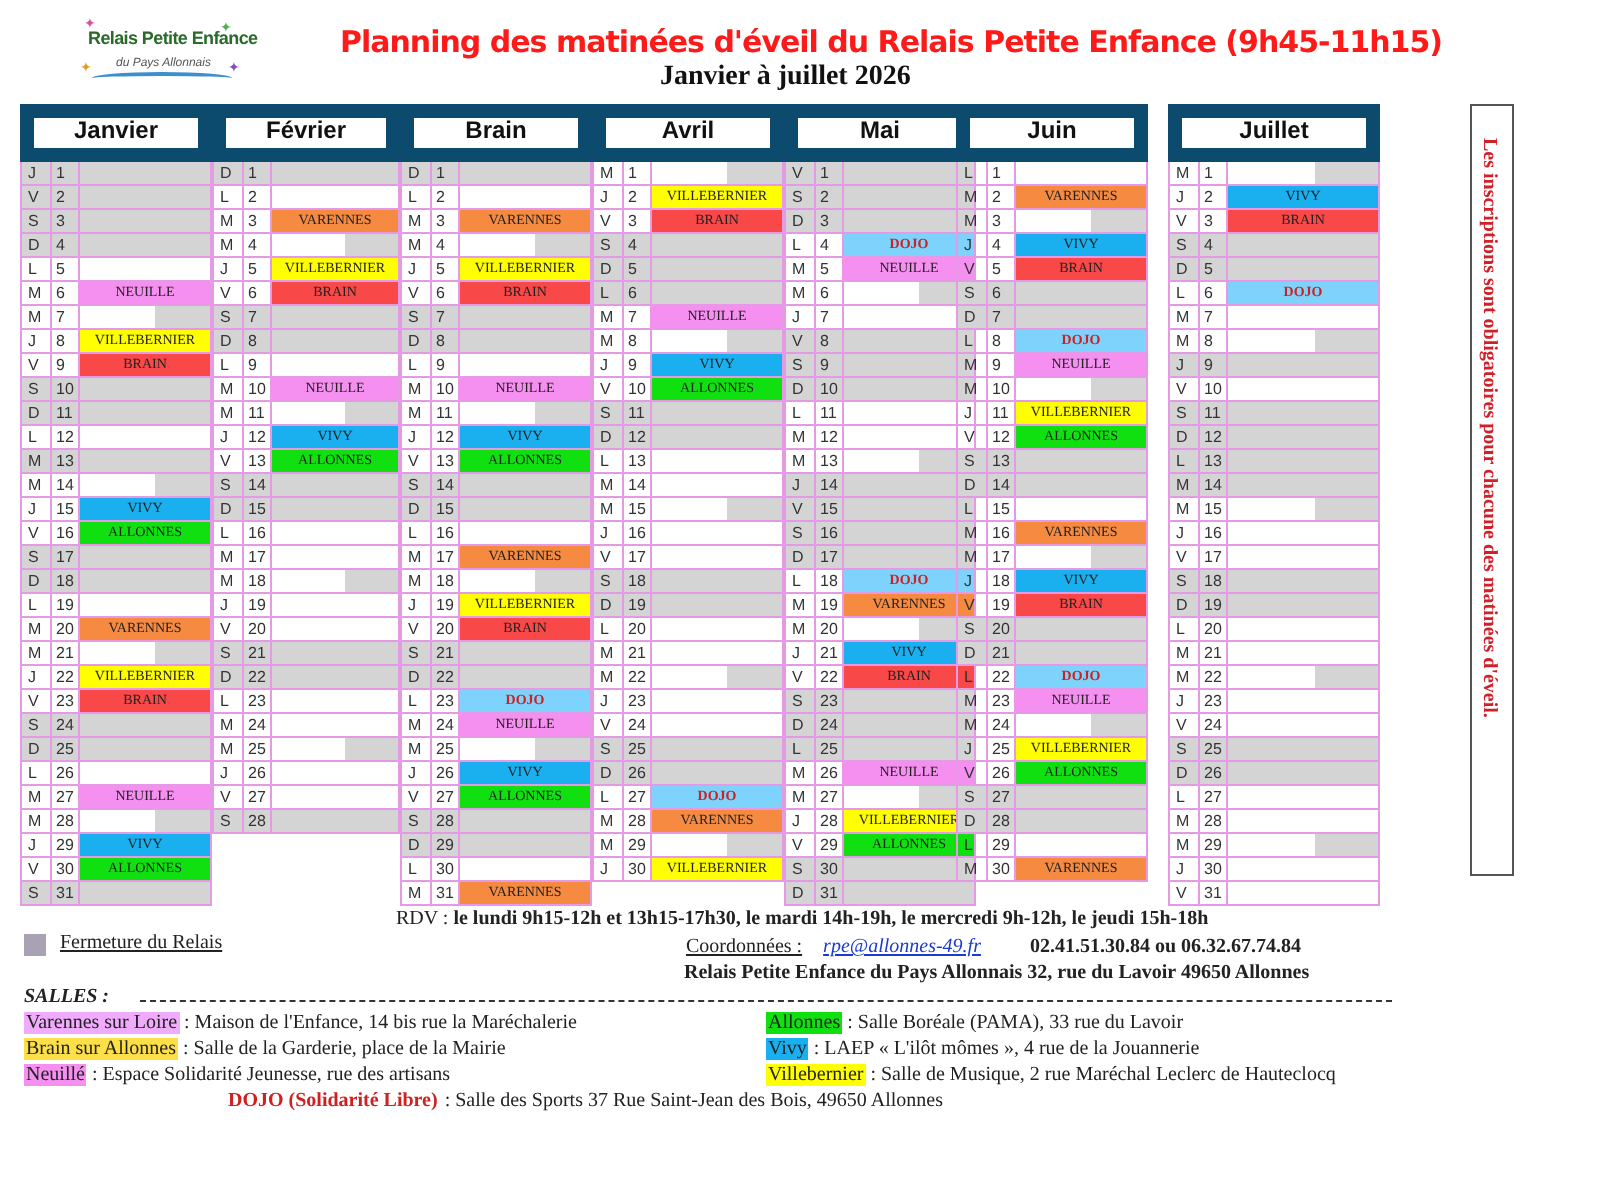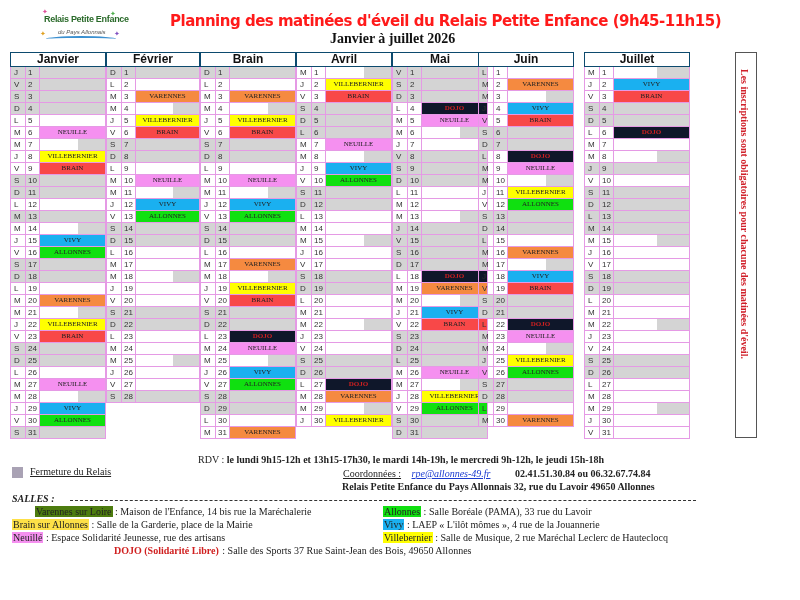--- a/index.html
+++ b/index.html
@@ -7,52 +7,52 @@
   body { position: relative; font-family: "Liberation Sans", sans-serif; color: #222; }
   .logo { position: absolute; left: 40px; top: 8px; width: 82px; height: 36px; }
   .logo .l1 { position: absolute; left: 4px; top: 6px; font: bold 9px "Liberation Sans", sans-serif; color: #2a6a2a; white-space: nowrap; letter-spacing: -0.3px; }
   .logo .l2 { position: absolute; left: 18px; top: 21px; font: 6px "Liberation Sans", sans-serif; color: #555; font-style: italic; white-space: nowrap; }
   .logo .wave { position: absolute; left: 6px; top: 28px; width: 70px; height: 6px; border-top: 2px solid #3a8fd0; border-radius: 50% 50% 0 0; }
   .logo .star { position: absolute; font-size: 7px; }
   .title { position: absolute; left: 170px; top: 12px; width: 560px; text-align: left; font: bold 15px "DejaVu Sans", sans-serif; color: #ff1a1a; letter-spacing: -0.5px; white-space: nowrap; }
   .subtitle { position: absolute; left: 0; top: 31px; width: 800px; padding-left: 330px; font: bold 14px "Liberation Serif", serif; color: #111; }
   .cal { position: absolute; left: 10px; top: 52px; }
   .month { position: absolute; top: 0; }
-  .mhead { height: 15px; border: 1px solid #0c4a6e; background: #fff; font: bold 12px "Liberation Sans", sans-serif; text-align: center; line-height: 13px; color: #111; }
+  .mhead { height: 29px; border: 7px solid #0c4a6e; background: #fff; font: bold 12px "Liberation Sans", sans-serif; text-align: center; line-height: 13px; color: #111; }
   .row { position: relative; height: 12px; display: flex; border-left: 1px solid #e59ae5; border-right: 1px solid #e59ae5; border-bottom: 1px solid #e59ae5; }
   .row .dl { width: 15px; border-right: 1px solid #e59ae5; font: 8px "Liberation Sans", sans-serif; line-height: 11px; padding-left: 3px; color: #333; }
   .row .dn { width: 14px; border-right: 1px solid #e59ae5; font: 8px "Liberation Sans", sans-serif; line-height: 11px; padding-left: 2px; color: #333; }
   .row .ev { flex: 1; position: relative; font: 7px "Liberation Serif", serif; line-height: 11px; text-align: center; color: #222; white-space: nowrap; overflow: hidden; }
   .row.closed .dl, .row.closed .dn { background: #d4d4d4; }
   .row.closed .ev { background: #d4d4d4; }
   .ev.half { background: linear-gradient(to right, #fff 0, #fff 58%, #d4d4d4 58%, #d4d4d4 100%); }
   .ev.c-varennes { background: #f58a40; }
   .ev.c-villebernier { background: #ffff00; }
   .ev.c-brain { background: #f84848; }
   .ev.c-neuille { background: #f590f0; }
   .ev.c-vivy { background: #1ab0f0; }
   .ev.c-allonnes { background: #10e010; }
-  .ev.c-dojo { background: #0f172a; color: #d02020; font-weight: bold; }
+  .ev.c-dojo { background: #7dd3fc; color: #d02020; font-weight: bold; }
   .side { position: absolute; left: 735px; top: 55px; width: 22px; height: 383px; border: 1px solid #555; border-top: none; }
   .side span { position: absolute; left: 3px; top: 14px; writing-mode: vertical-rl; font: bold 10px "Liberation Serif", serif; color: #d0202a; white-space: nowrap; }
   .side-box { position: absolute; left: 735px; top: 52px; width: 22px; height: 8px; border: 1px solid #555; border-bottom: none; }
   .legend-sw { position: absolute; left: 12px; top: 467px; width: 11px; height: 11px; background: #a9a2b4; }
   .legend-tx { position: absolute; left: 30px; top: 466px; font: 10px "Liberation Serif", serif; color: #222; text-decoration: underline; }
   .rdv { position: absolute; left: 198px; top: 454px; font: 10px "Liberation Serif", serif; color: #222; white-space: nowrap; }
   .rdv b { font-weight: bold; margin-top: 47px; }
   .coord { position: absolute; left: 343px; top: 468px; font: 10px "Liberation Serif", serif; white-space: nowrap; }
   .coord .cl { text-decoration: underline; color: #222; }
   .coord .em { color: #1a3ad0; text-decoration: underline; font-style: italic; margin-left: 8px; }
   .coord .ph { font-weight: bold; margin-left: 22px; color: #222; }
   .addr { position: absolute; left: 342px; top: 481px; font: bold 10px "Liberation Serif", serif; color: #222; white-space: nowrap; }
   .salles { position: absolute; left: 12px; top: 493px; font: bold italic 10px "Liberation Serif", serif; color: #222; white-space: nowrap; }
   .dash { position: absolute; left: 70px; top: 500px; width: 626px; border-top: 1px dashed #333; }
   .venue { position: absolute; font: 10px "Liberation Serif", serif; color: #222; white-space: nowrap; }
   .venue .tag { padding: 0 1px; }
-  .t-varennes { background: #4d7c0f; margin-left: 23px; }
+  .t-varennes { background: #f0abfc; }
   .t-brain { background: #fde047; }
   .t-neuille { background: #f590f0; }
   .t-allonnes { background: #10e010; }
   .t-vivy { background: #1ab0f0; }
   .t-villebernier { background: #ffff00; }
   .t-dojo { color: #d02020; font-weight: bold; }
 </style>
 </head>
 <body>
 

